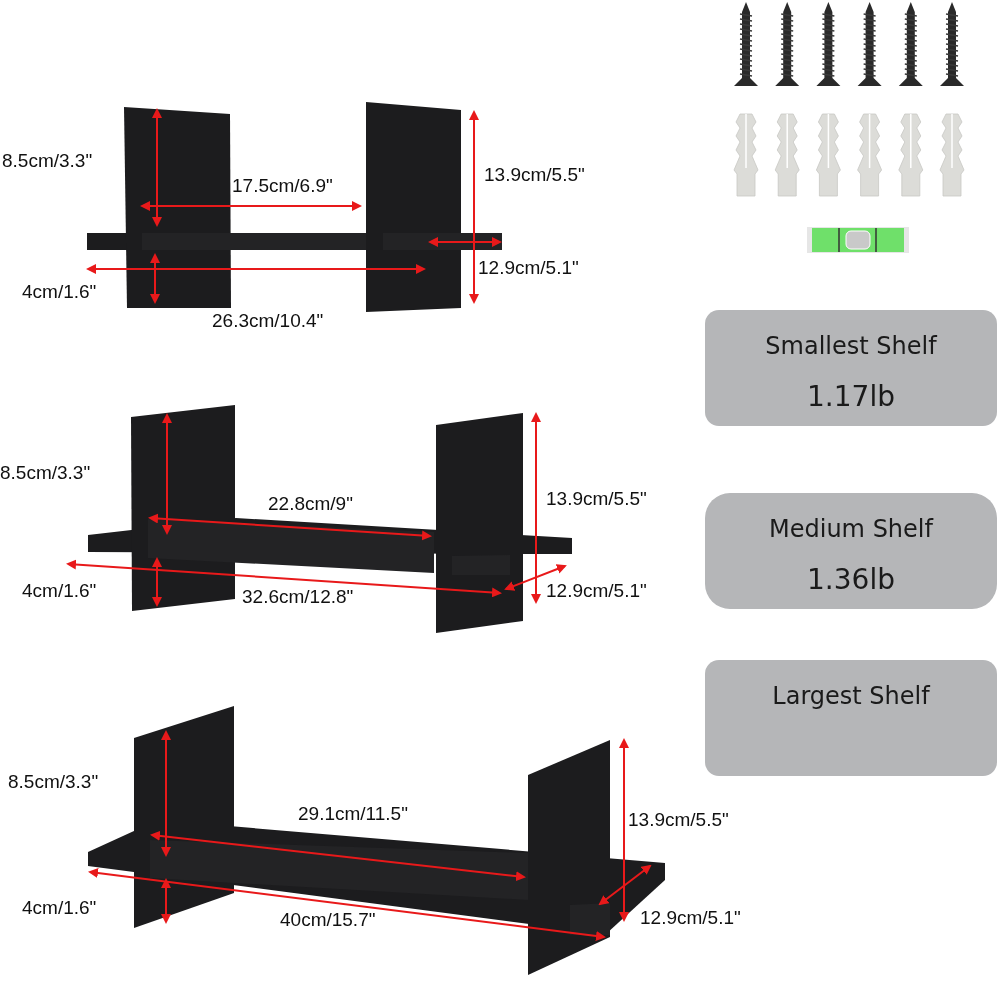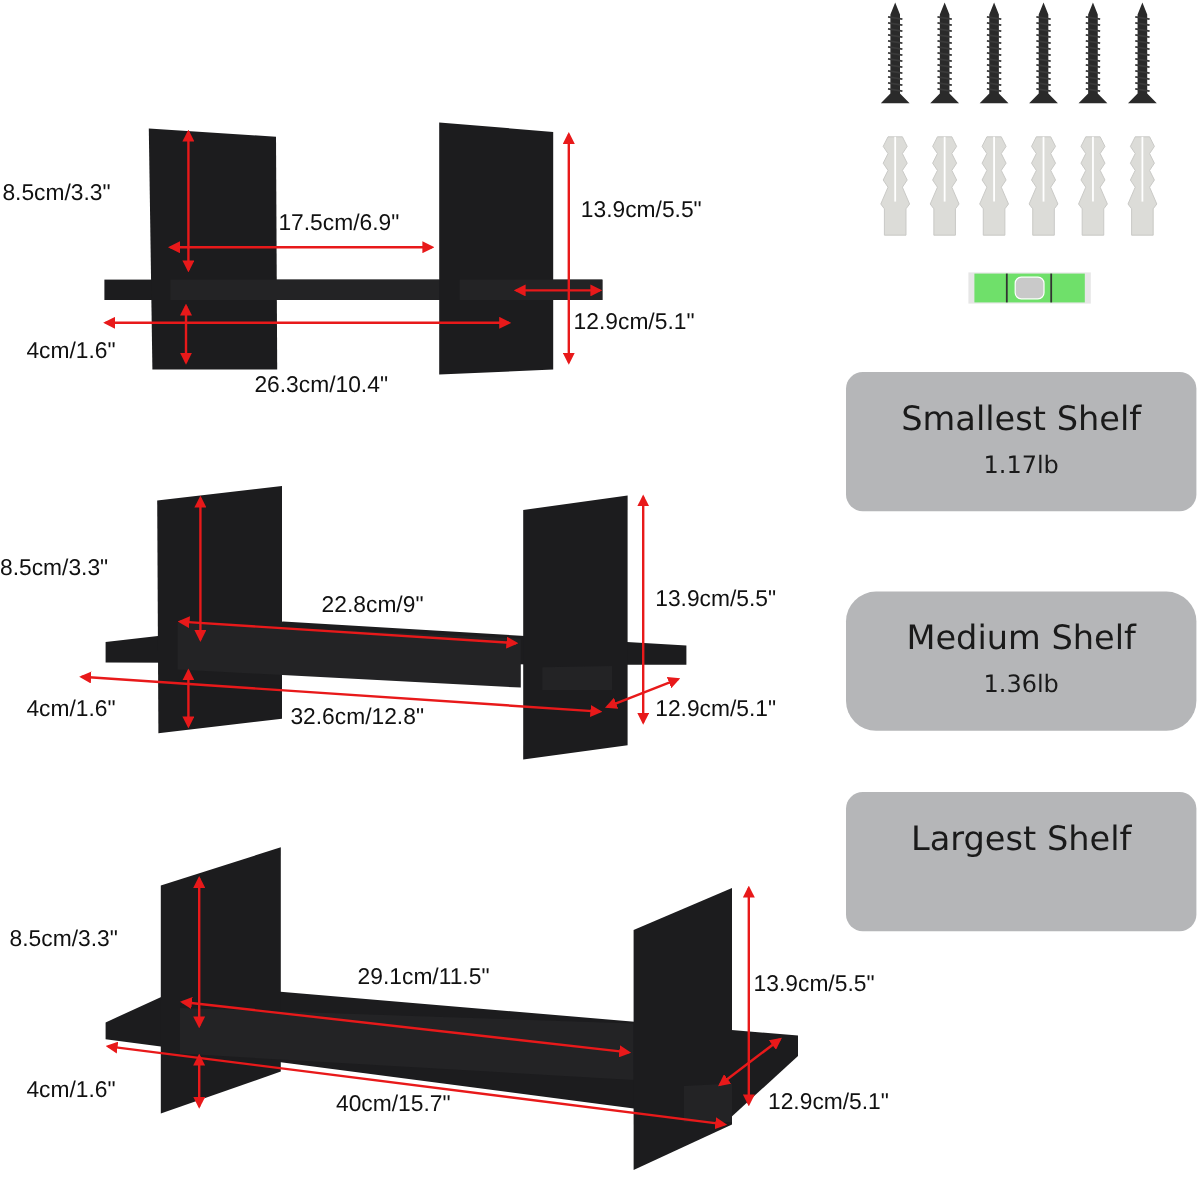--- a/index.html
+++ b/index.html
@@ -1,21 +1,21 @@
 <!DOCTYPE html>
 <html><head>
 <meta charset="utf-8">
 <style>
   html, body { margin:0; padding:0; background:#ffffff; }
   body { width:1000px; height:983px; position:relative; overflow:hidden; font-family:"Liberation Sans", "DejaVu Sans", sans-serif; }
   svg#diagram { position:absolute; left:0; top:0; }
   .dim { font-family:"Liberation Sans", sans-serif; font-size:19px; fill:#111; }
   .badge { position:absolute; left:705px; width:292px; height:116px; background:#b5b6b8; border-radius:14px; text-align:center; color:#1a1a1a; font-family:"DejaVu Sans", sans-serif; }
-  .badge .name { font-size:28px; margin-top:22px; display:block; }
-  .badge .weight { font-size:20px; margin-top:10px; display:block; }
+  .badge .name { font-size:24px; margin-top:22px; display:block; }
+  .badge .weight { font-size:28px; margin-top:20px; display:block; }
 </style>
 </head>
 <body>
 
 <svg id="diagram" width="1000" height="983" viewBox="0 0 1000 983" xmlns="http://www.w3.org/2000/svg">
   <defs>
     <marker id="ah" viewBox="0 0 10 10" refX="8" refY="5" markerWidth="5" markerHeight="5" orient="auto-start-reverse">
       <path d="M0,0 L10,5 L0,10 z" fill="#e8191a"></path>
     </marker>
   </defs>

